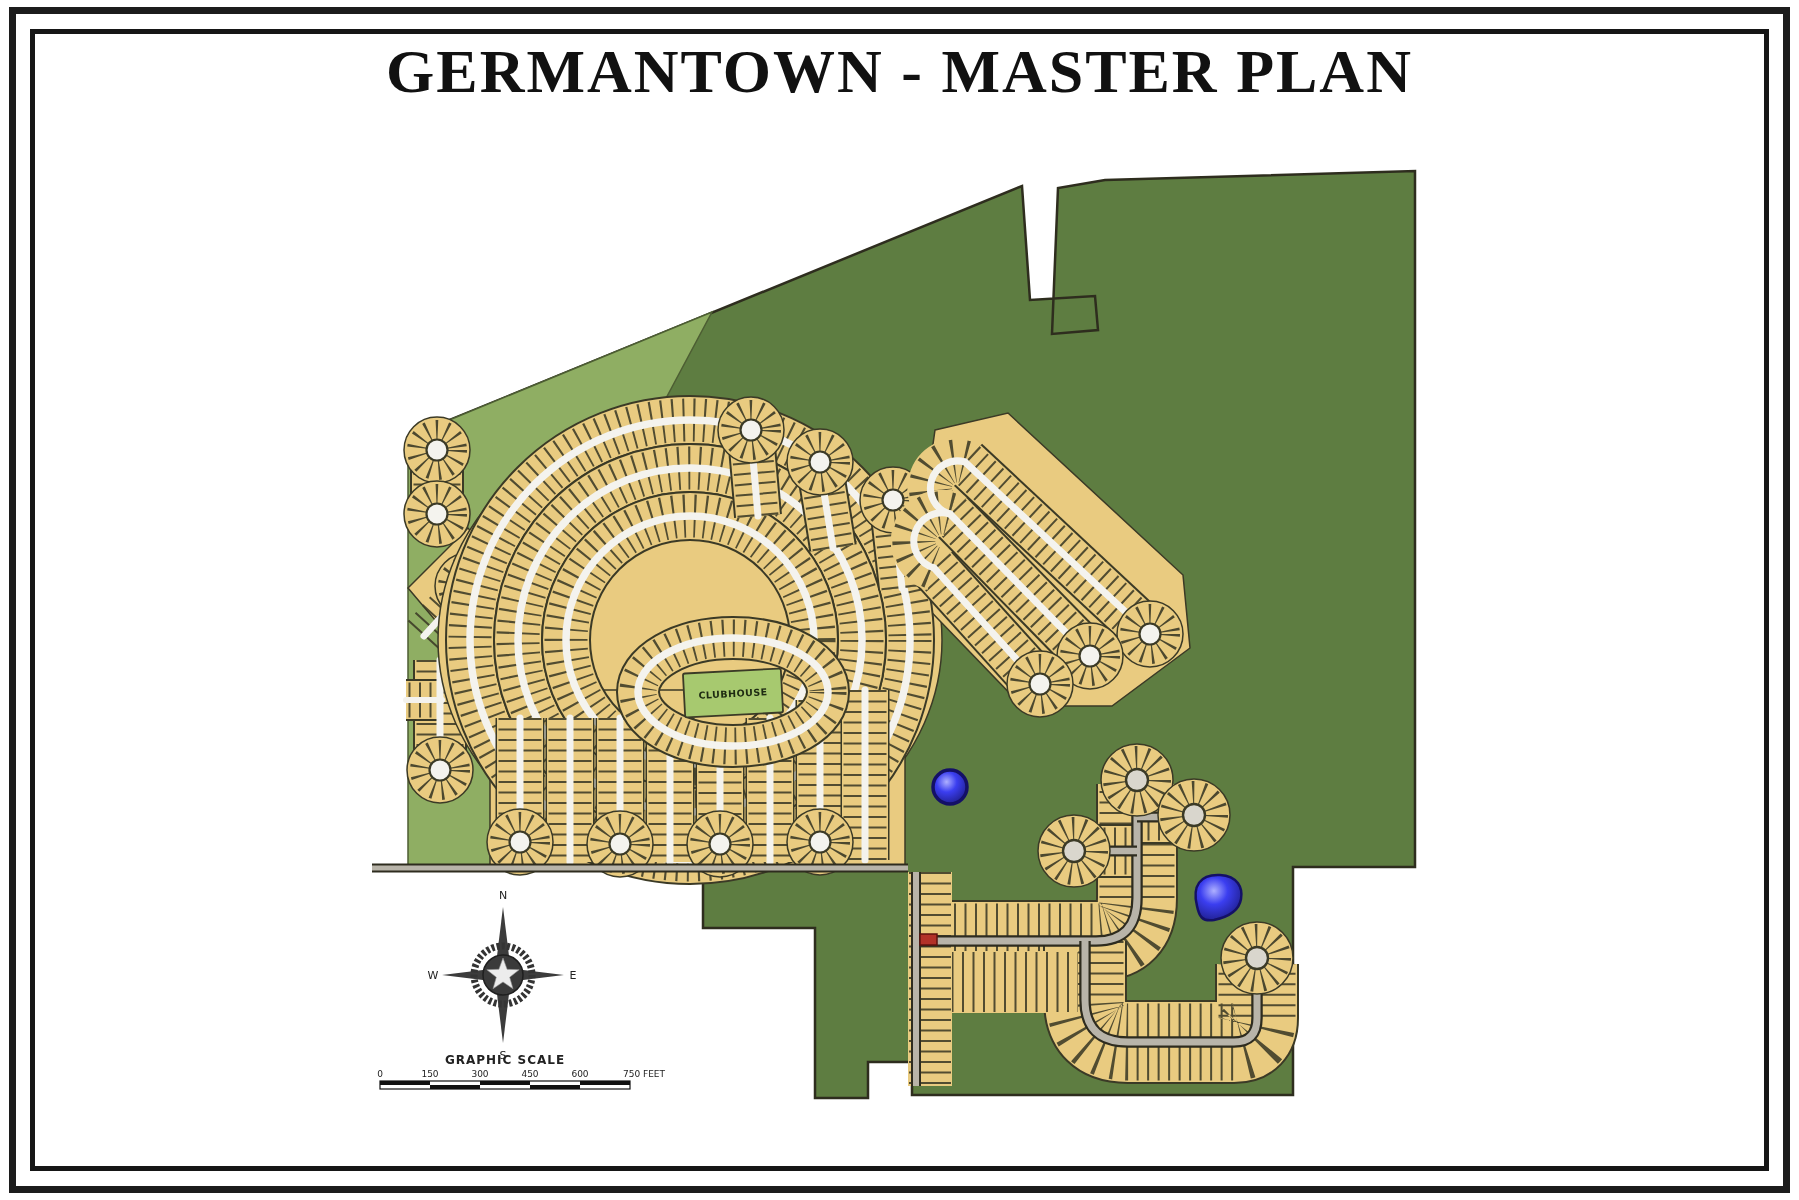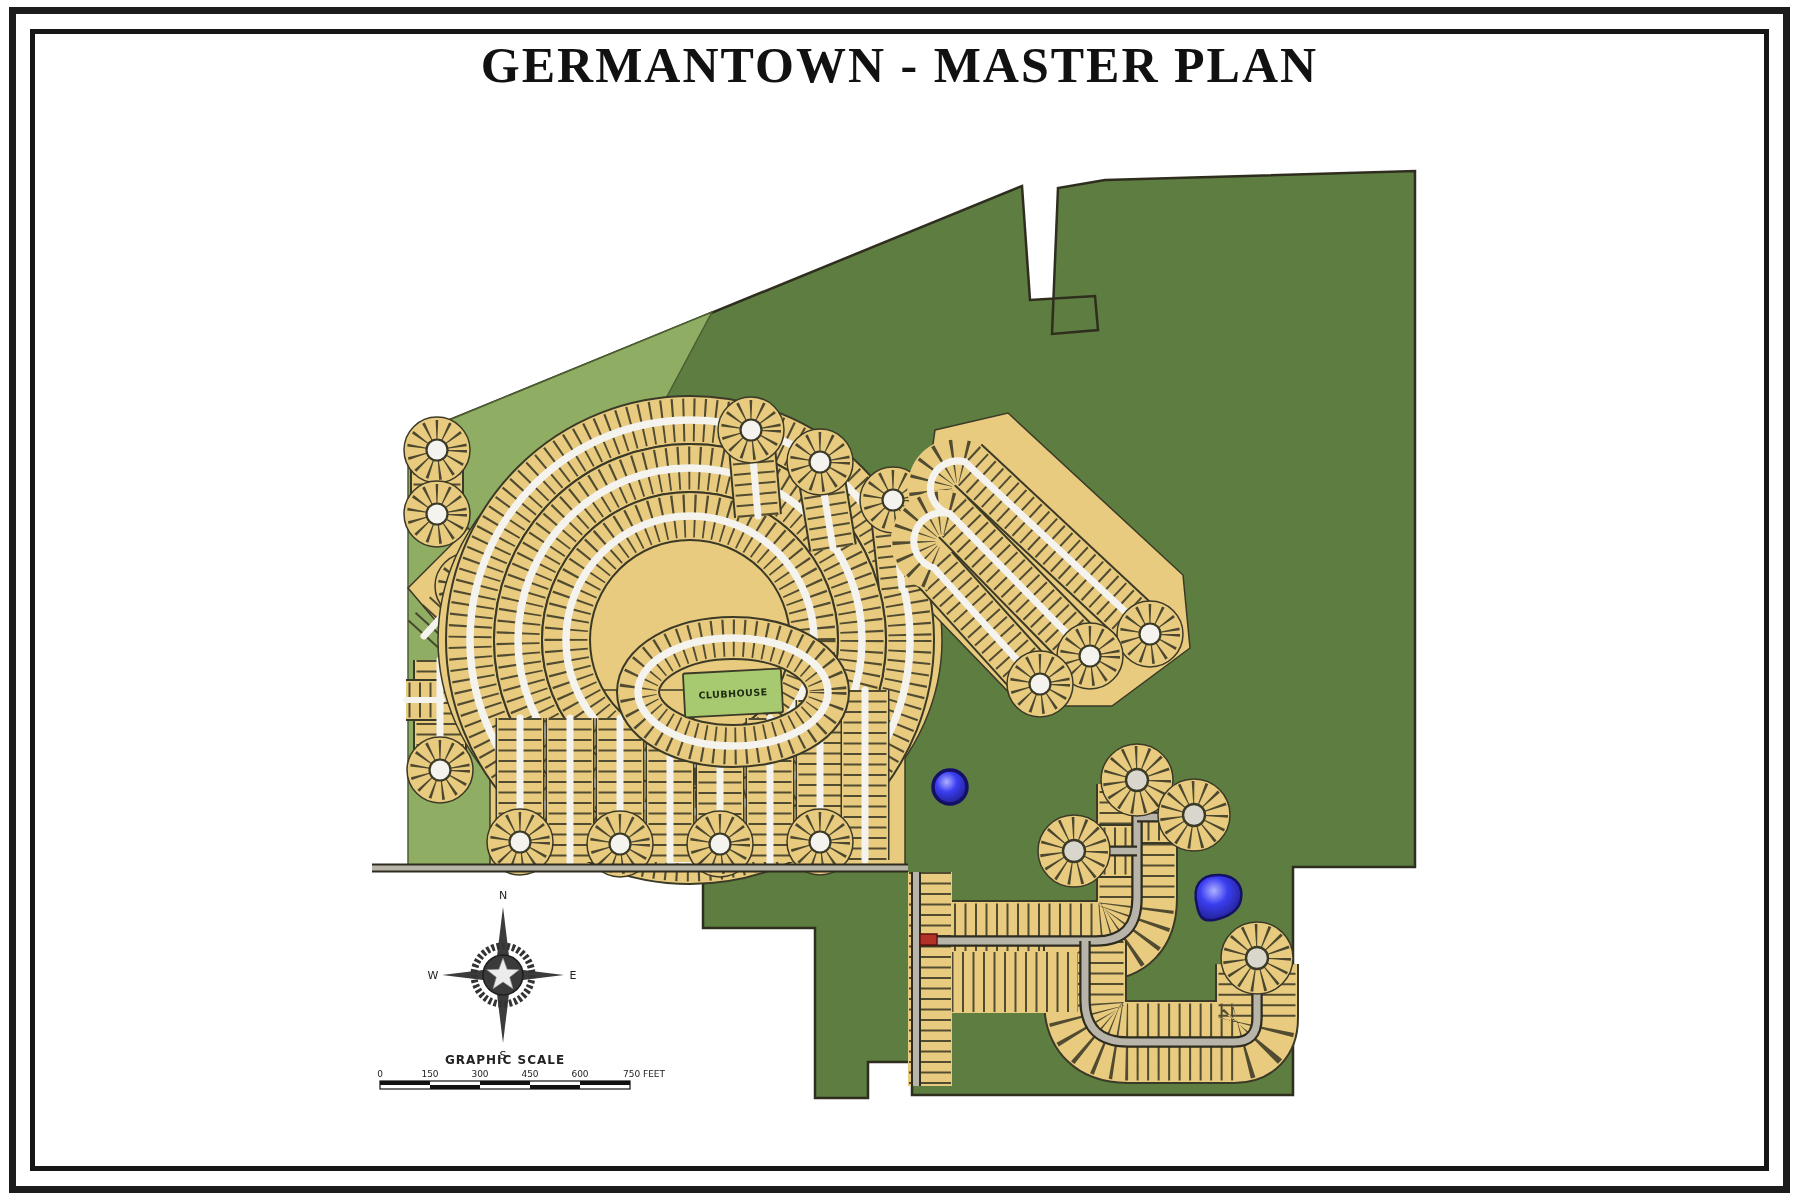--- a/index.html
+++ b/index.html
@@ -1,20 +1,20 @@
 <!DOCTYPE html>
 <html><head>
 <meta charset="utf-8">
 <style>
   html,body{margin:0;padding:0;background:#fff;width:1799px;height:1200px;overflow:hidden;}
   .page{position:relative;width:1799px;height:1200px;background:#fff;}
   .frame-outer{position:absolute;left:9px;top:7px;right:9px;bottom:7px;border:7px solid #1c1c1c;}
   .frame-inner{position:absolute;left:30px;top:29px;right:30px;bottom:29px;border:5px solid #161616;}
   .title{position:absolute;left:0;right:0;top:36px;text-align:center;
-         font-family:"Liberation Serif", serif;font-weight:bold;font-size:50px;
+         font-family:"Liberation Serif", serif;font-weight:bold;font-size:62px;
          letter-spacing:2px;color:#111;}
   svg{position:absolute;left:0;top:0;}
   
   .casing{fill:none;stroke:#3b3a26;}
   .band{fill:none;stroke:#e9cb80;}
   .lots{fill:none;stroke:#3b3a26;stroke-dasharray:2 8.5;opacity:.88;}
   .lotsfine{fill:none;stroke:#3b3a26;stroke-dasharray:1.8 7;opacity:.9;}
   .street{fill:none;stroke:#f4f3ee;stroke-linecap:round;}
   .road{fill:none;stroke:#b8b4a9;}
   .roadcase{fill:none;stroke:#2e2c1f;}

